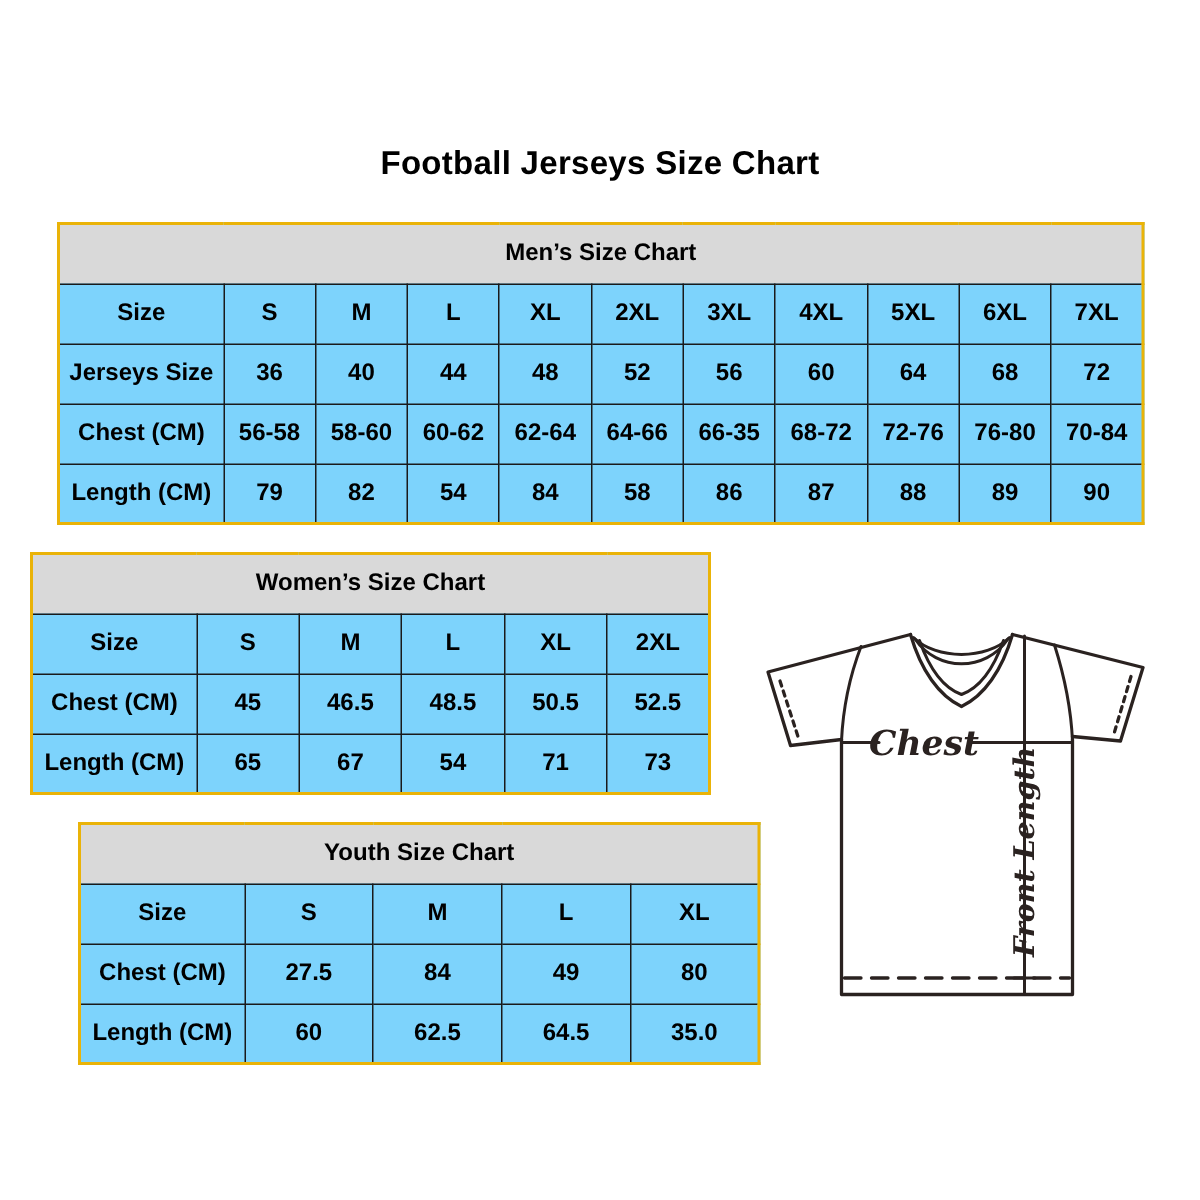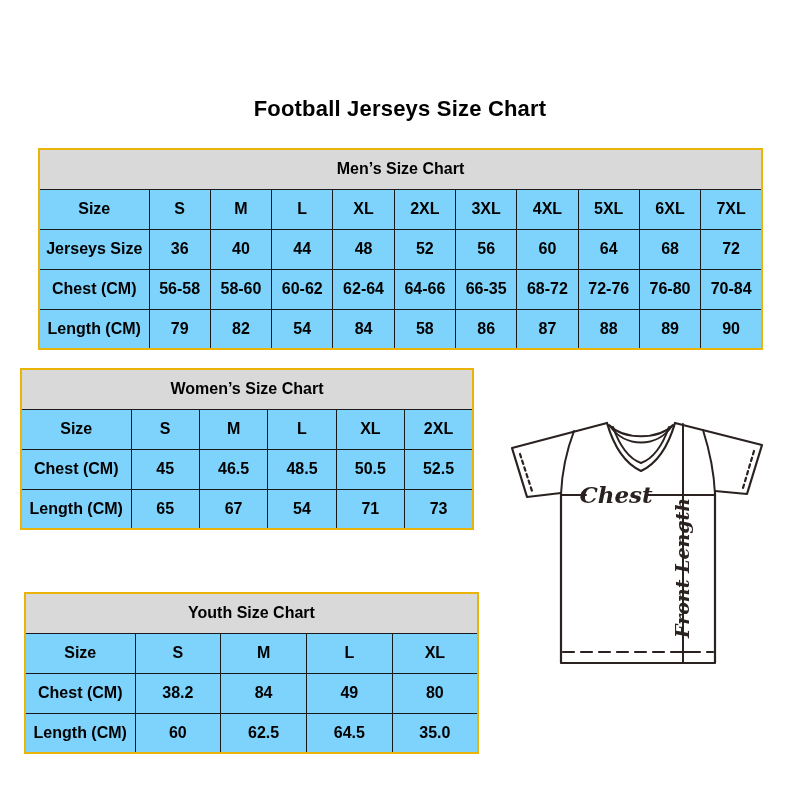--- a/index.html
+++ b/index.html
@@ -9,21 +9,21 @@
          font-size:22px;font-weight:bold;letter-spacing:0.2px;}
   table.size-table{position:absolute;border-collapse:collapse;table-layout:fixed;
                    background:#7dd3fc;border:2px solid #eab308;}
   table.size-table th,table.size-table td{border:1.5px solid #1a1a1a;text-align:center;
                    vertical-align:middle;font-weight:bold;font-size:16px;padding:0;}
   table.size-table tr{height:40px;}
   th.tbl-title{background:#d9d9d9;font-size:17px;}
   col.first-col{width:110px;}
   #mens-table{left:38px;top:148px;width:725px;}
   #womens-table{left:20px;top:368px;width:454px;padding-left:40px;}
-  #youth-table{left:24px;top:548px;width:455px;margin-top:44px;}
+  #youth-table{left:52px;top:548px;width:455px;}
   svg.jersey{position:absolute;left:500px;top:400px;width:272px;height:280px;}
   svg.jersey .ln{fill:none;stroke:#2a2220;stroke-width:2.2;stroke-linejoin:round;stroke-linecap:round;}
   svg.jersey .thin{stroke-width:2;}
   svg.jersey text{fill:#2a2220;font-family:"DejaVu Serif","Liberation Serif",serif;
                   font-style:italic;font-weight:bold;}
 </style>
 </head>
 <body>
 
 <div class="page">
@@ -163,21 +163,21 @@
       <tbody>
         <tr>
           <th>Size</th>
           <td>S</td>
           <td>M</td>
           <td>L</td>
           <td>XL</td>
         </tr>
         <tr>
           <th>Chest (CM)</th>
-          <td>38.2</td>
+          <td>27.5</td>
           <td>84</td>
           <td>49</td>
           <td>80</td>
         </tr>
         <tr>
           <th>Length (CM)</th>
           <td>60</td>
           <td>62.5</td>
           <td>64.5</td>
           <td>35.0</td>

